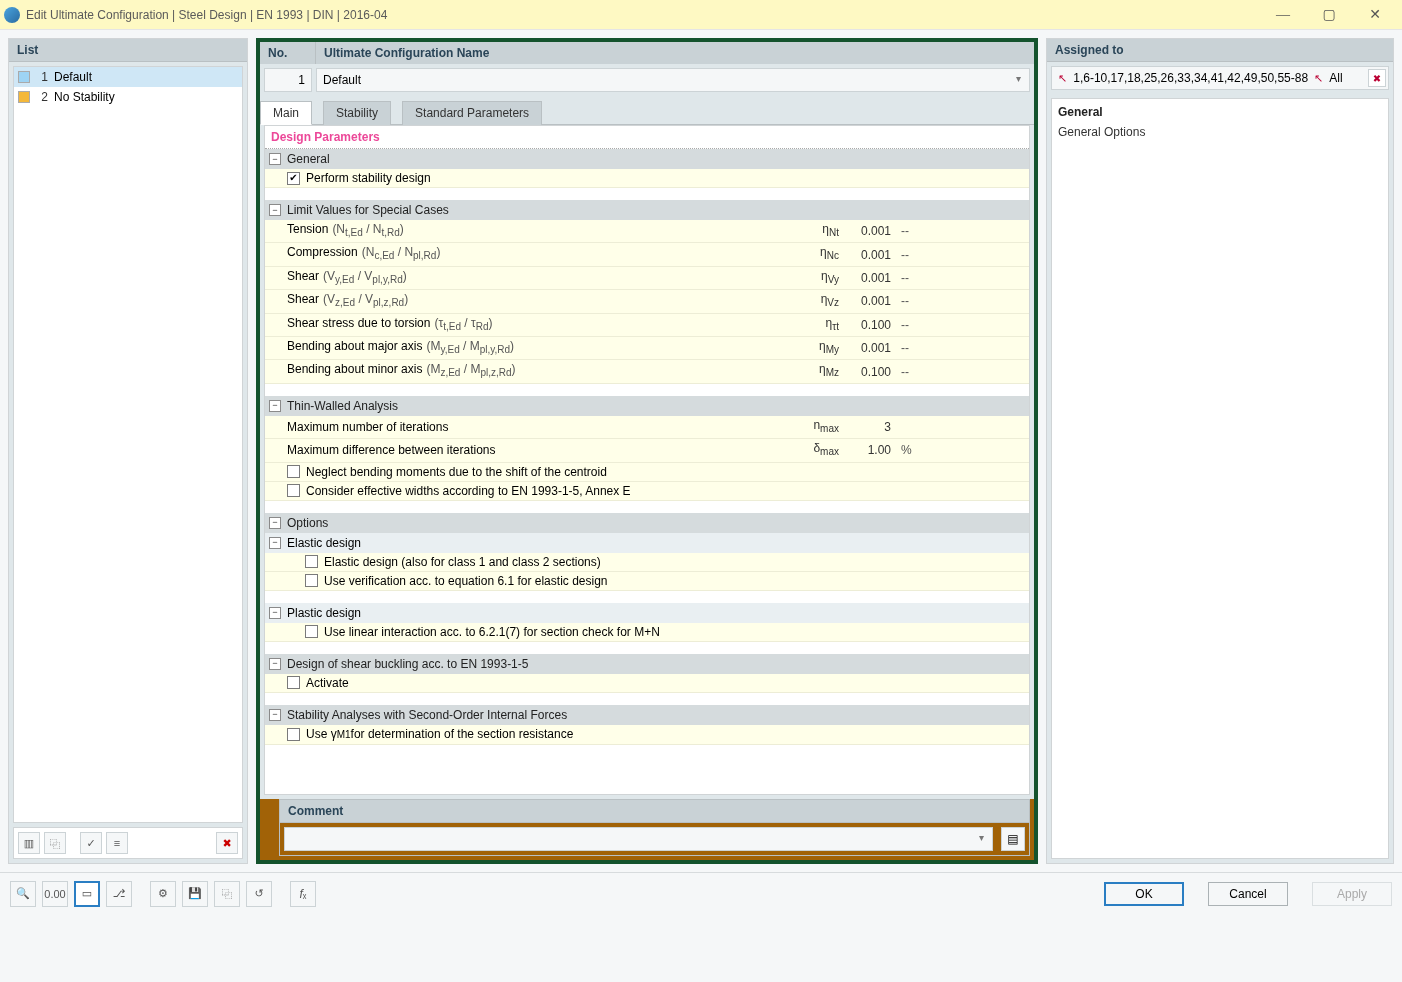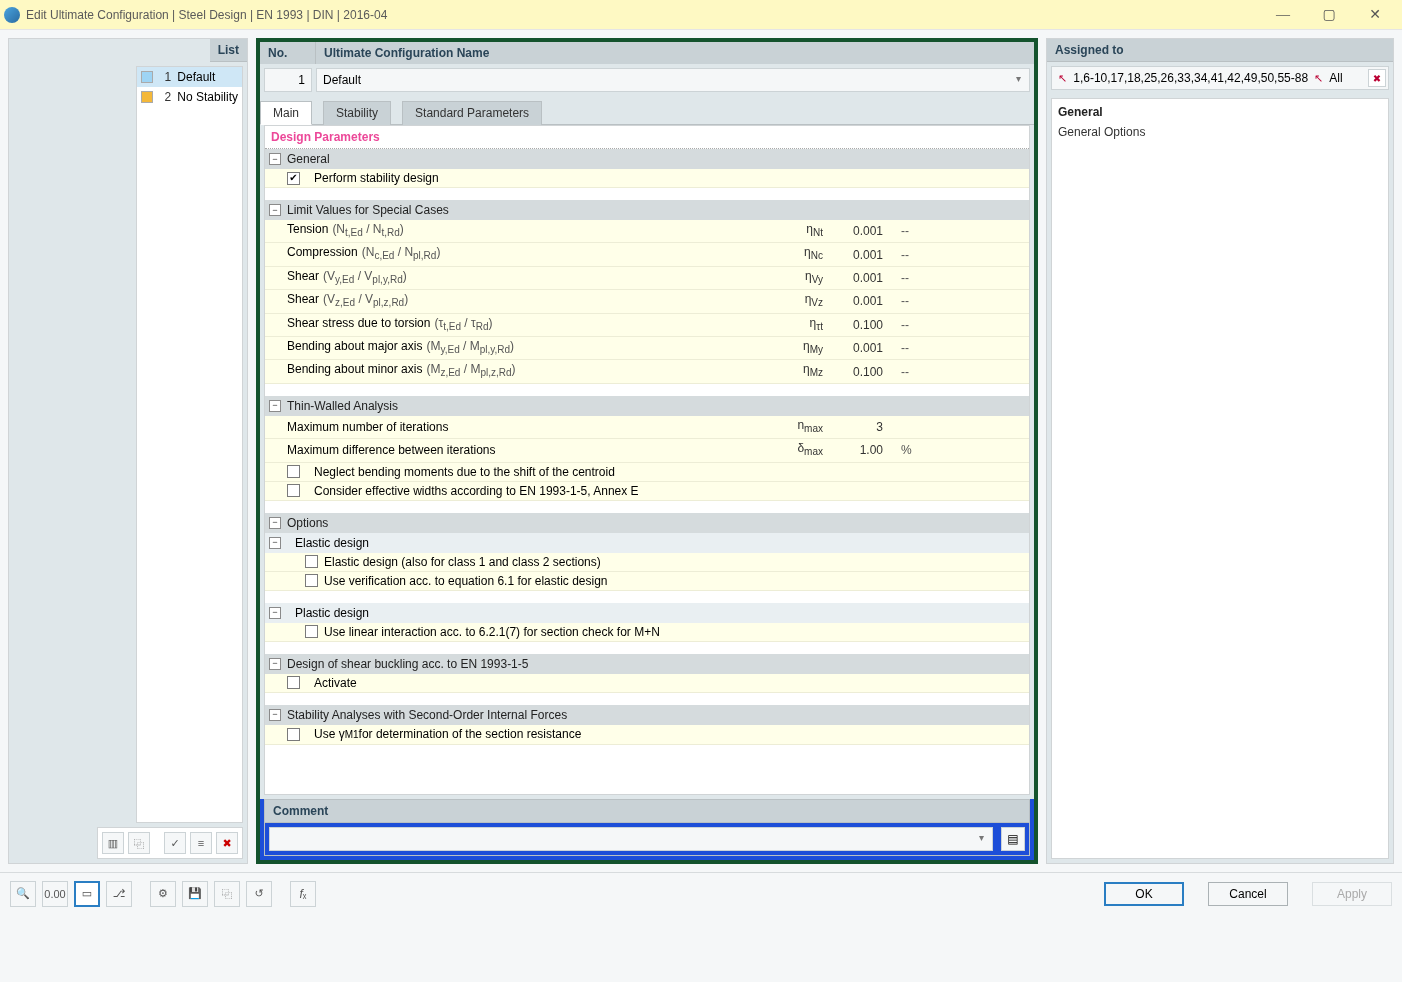--- a/index.html
+++ b/index.html
@@ -9,21 +9,21 @@
 .titlebar { height: 30px; background: #fef9c3; display: flex; align-items: center; padding: 0 4px; border-bottom: 1px solid #e5e5e5; }
 .titlebar .icon { width: 16px; height: 16px; margin-right: 6px; border-radius: 50%; background: linear-gradient(135deg,#4aa5e0,#2a6aa0); }
 .titlebar .title { color: #5a5a5a; }
 .titlebar .win-buttons { margin-left: auto; display: flex; }
 .titlebar .win-buttons div { width: 46px; height: 30px; display: flex; align-items: center; justify-content: center; color: #555; font-size: 14px; font-family: "Segoe UI Symbol"; }
 
 
 .outer { display: flex; height: 842px; padding: 8px; gap: 8px; }
 
 
-.list-panel { width: 240px; background: #dfe7ea; border: 1px solid #d0d4d6; display: flex; flex-direction: column; align-items: flex-end; }
+.list-panel { width: 240px; background: #dfe7ea; border: 1px solid #d0d4d6; display: flex; flex-direction: column; }
 .panel-header { background: #c9d2d6; color: #2a4558; font-weight: 600; padding: 4px 8px; border-bottom: 1px solid #b9c0c3; font-size: 12px; }
 .list-body { flex: 1; background: #fff; margin: 4px; border: 1px solid #d0d4d6; overflow-y: auto; }
 .list-item { display: flex; align-items: center; padding: 2px 4px; gap: 6px; line-height: 16px;}
 .list-item.selected { background: #cfe7f6; }
 .swatch { width: 12px; height: 12px; border: 1px solid #aaa; }
 .list-item .num { width: 12px; text-align: right; color: #333; }
 .list-toolbar { display: flex; gap: 4px; padding: 4px; background: #fff; margin: 0 4px 4px 4px; border: 1px solid #d0d4d6; align-items:center;}
 .small-btn { width: 22px; height: 22px; background: #f5f7f8; border: 1px solid #ccd3d6; display: flex; align-items: center; justify-content: center; font-size: 11px; color: #555; }
 .small-btn.red { color: #c00; margin-left:auto;}
 
@@ -42,31 +42,31 @@
 .tab { padding: 4px 12px; background: #c9d2d6; border: 1px solid #b9c0c3; border-bottom: none; margin-right: 2px; color: #333; position: relative; top: 1px; }
 .tab.active { background: #fff; border-bottom: 1px solid #fff; }
 
 .params-area { flex: 1; background: #fff; margin: 0 4px 4px 4px; border: 1px solid #d0d4d6; overflow-y: auto; }
 .section-title { color: #ec4899; font-weight: 600; padding: 4px 6px; border-bottom: 1px dotted #aaa; }
 .tree-row { display: flex; align-items: center; padding: 1px 4px; line-height: 16px; }
 .tree-row.group-head { background: #d5dbdd; font-weight: 400; color: #222; padding:2px 4px;}
 .tree-row.subgroup-head { background: #e9eff2; padding:2px 4px;}
 .tree-row.value-row { background: #ffffe9; border-bottom:1px solid #ededd6; }
 .expander { width: 12px; height: 12px; border: 1px solid #8a8a8a; display: inline-flex; align-items: center; justify-content: center; font-size: 9px; line-height: 9px; margin-right: 6px; color: #333; background:#fff;}
-.indent1 { padding-left: 22px; gap: 8px; }
+.indent1 { padding-left: 22px; }
 .indent2 { padding-left: 40px; }
 .chk { width: 13px; height: 13px; border: 1px solid #7a7a7a; margin-right: 6px; background:#fff; display:inline-flex; align-items:center; justify-content:center;}
 .chk.checked::after { content: "✔"; font-size: 10px; color: #000; }
 .label-cell { flex: 1; display:flex; align-items:baseline;}
 .sym-col { width: 50px; text-align: right; color: #333; }
 .val-col { width: 56px; text-align: right; color: #333; padding-right: 4px; }
 .unit-col { width: 130px; text-align: left; color: #555; padding-left:6px;}
 .spacer-row { height: 12px; }
 
-.comment-area { background:#1d4ed8; display:flex; flex-direction:column; padding:0 4px 4px 4px;justify-content:space-between;}
+.comment-area { background:#a16207; display:flex; flex-direction:column; padding:0 4px 4px 19px;justify-content:space-between;}
 .comment-header { background:#c9d2d6; color:#2a4558; font-weight:600; padding:4px 8px; border:1px solid #b9c0c3; border-bottom:none;}
 .comment-body { display:flex; gap:4px; border:1px solid #b9c0c3;}
 .comment-body .combo { flex:1; padding:4px 6px; background:#f5f7f8; border:1px solid #ccd3d6; margin:4px; position:relative;}
 .comment-body .combo::after { content:"▾"; position:absolute; right:8px; color:#777; font-size:10px;}
 .comment-body .pick-btn { width:24px; height:24px; border:1px solid #ccd3d6; background:#f5f7f8; margin:4px 4px 4px 0; display:flex; align-items:center; justify-content:center;}
 
 
 .right-panel { width: 348px; background: #dfe7ea; border: 1px solid #d0d4d6; display: flex; flex-direction: column; }
 .assigned-body { padding: 4px; background:#dfe7ea; }
 .assigned-field { background: #f5f7f8; border: 1px solid #ccd3d6; padding: 4px 6px; font-size: 11px; display:flex; align-items:center; gap:6px; position:relative;}

